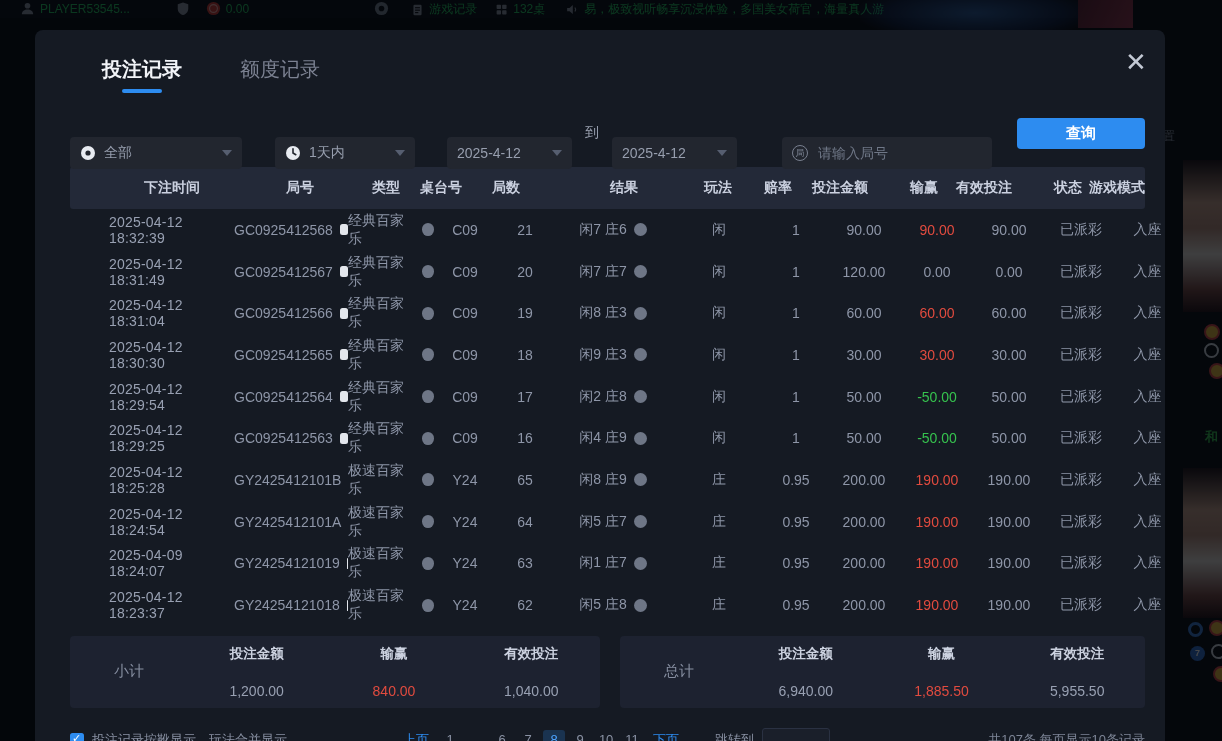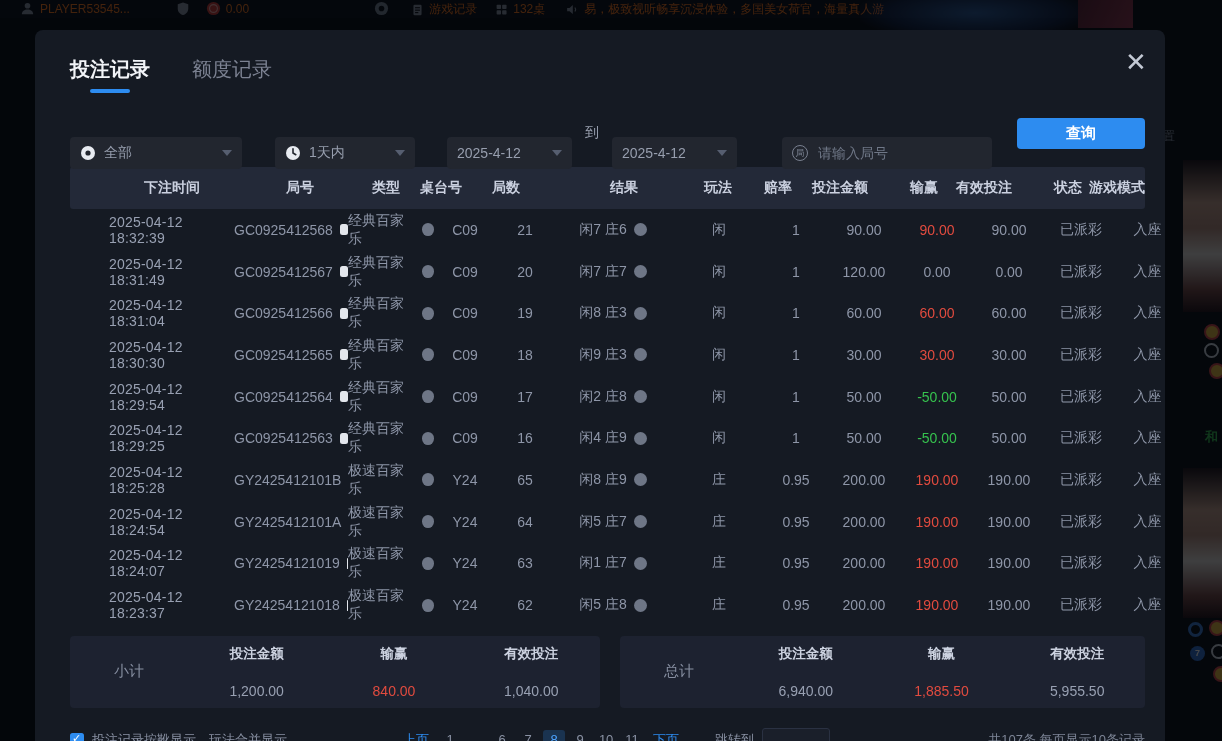--- a/index.html
+++ b/index.html
@@ -1,20 +1,20 @@
 <!DOCTYPE html>
 <html style="--accent: #2d8cf0; --win: #e14b3f; --loss: #36c24e;"><head>
 <meta charset="utf-8">
 <style>
   html,body{margin:0;padding:0;background:#000;}
   .page{position:relative;width:1222px;height:741px;overflow:hidden;background:#07090d;
         font-family:"Liberation Sans","DejaVu Sans",sans-serif;-webkit-font-smoothing:antialiased;}
   
   .topbar{position:absolute;top:0;left:0;width:100%;height:18px;background:#0b0e14;z-index:1;
-          display:flex;align-items:flex-start;white-space:nowrap;color:#f97316;font-size:12px;overflow:hidden;}
+          display:flex;align-items:flex-start;white-space:nowrap;color:#22c55e;font-size:12px;overflow:hidden;}
   .tb-item{display:inline-flex;align-items:center;gap:5px;margin-top:1px;}
   .tb-ico{display:inline-block;line-height:0;}
   .promo-glow{position:absolute;left:860px;top:-14px;width:230px;height:54px;z-index:1;
               background:radial-gradient(ellipse at center,rgba(70,150,255,.55),rgba(40,90,200,.25) 55%,transparent 75%);}
   .top-dealer{position:absolute;left:1078px;top:0;width:144px;height:28px;z-index:1;
               background:linear-gradient(115deg,#5c2030 0%,#93344a 45%,#c0607a 60%,#2f0f16 100%);}
   .right-panel{position:absolute;left:1133px;top:0;width:89px;height:741px;z-index:1;background:#0a0d12;}
   .road-settings{position:absolute;left:6px;top:128px;color:#8a92a3;font-size:12px;}
   .dealer-thumb{position:absolute;background:
       linear-gradient(180deg,#1d1216 0%, #caa28c 28%, #b98f7c 45%, #e8e2da 62%, #7a4a44 85%, #241013 100%);
@@ -22,21 +22,21 @@
   .bead{position:absolute;border-radius:50%;box-sizing:border-box;}
   .badge7{position:absolute;border-radius:50%;background:#2f6fd0;color:#fff;font-size:9px;font-weight:700;
           width:15px;height:15px;line-height:15px;text-align:center;}
   .tie-badge{position:absolute;color:#36c24e;font-size:13px;font-weight:700;}
   .backdrop{position:absolute;inset:0;background:rgba(3,5,9,.74);z-index:5;}
   
   .modal{position:absolute;left:35px;top:30px;width:1130px;height:745px;z-index:10;
          background:#151a23;border-radius:8px;box-sizing:border-box;padding:26px 20px 0 35px;}
   .modal-close{position:absolute;top:18px;right:14px;width:30px;height:30px;color:#c3c9d4;font-size:26px;
                line-height:28px;text-align:center;cursor:pointer;font-weight:400;}
-  .tabs{display:flex;gap:42px;align-items:center;}
+  .tabs{display:flex;gap:58px;align-items:center;margin-left:32px;}
   .tab{font-size:20px;color:#7c8292;cursor:pointer;padding-bottom:10px;position:relative;}
   .tab.active{color:#f2f4f8;font-weight:700;}
   .tab.active::after{content:"";position:absolute;left:50%;transform:translateX(-50%);bottom:0;
                      width:40px;height:4px;border-radius:2px;background:var(--accent,#2d8cf0);}
   
   .filters{display:flex;align-items:center;margin-top:24px;height:32px;}
   .fctl{background:#22262f;border-radius:4px;height:32px;display:flex;align-items:center;
         color:#979eae;font-size:14px;box-sizing:border-box;padding:0 10px;margin-top:39px;}
   .chev{width:0;height:0;border-left:5px solid transparent;border-right:5px solid transparent;
         border-top:6px solid #565e70;margin-left:auto;}
@@ -423,21 +423,21 @@
             </div>
             <div class="td c6">庄</div>
             <div class="td c7">0.95</div>
             <div class="td c8">200.00</div>
             <div class="td c9 wl-win">190.00</div>
             <div class="td c10">190.00</div>
             <div class="td c11">已派彩</div>
             <div class="td c12">入座</div>
           </div>
           <div class="tr gridrow">
-            <div class="td c0 left">2025-04-12 18:24:07</div>
+            <div class="td c0 left">2025-04-09 18:24:07</div>
             <div class="td c1 left">
               <span>GY24254121019</span>
               <span class="copy-icon"></span>
             </div>
             <div class="td c2 left">
               <span>极速百家乐</span>
               <span class="info-icon"></span>
             </div>
             <div class="td c3">Y24</div>
             <div class="td c4">63</div>

